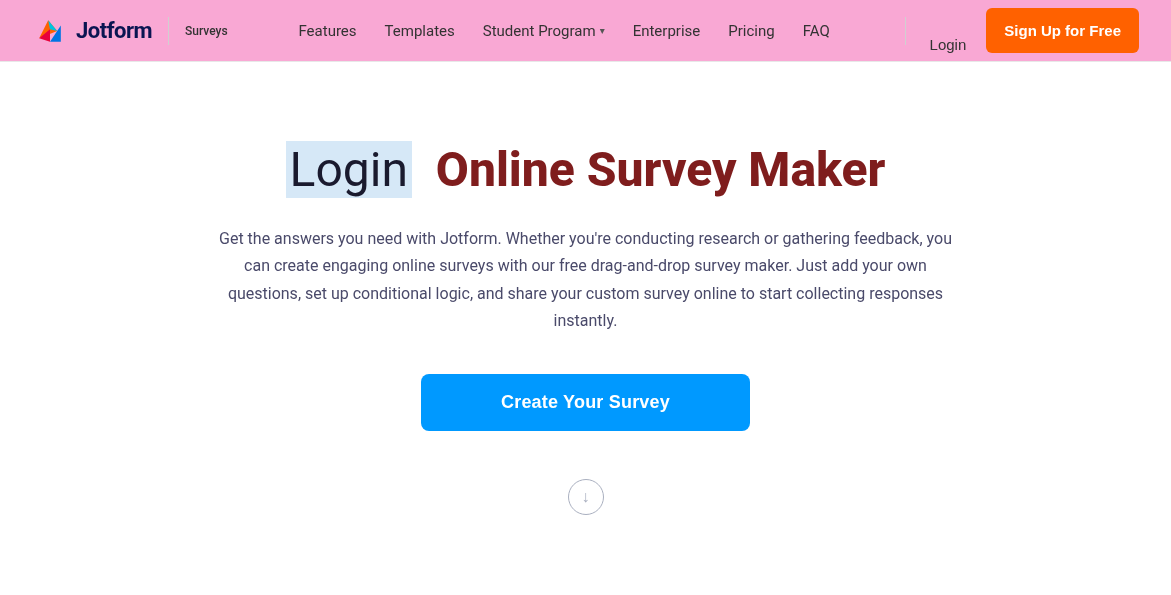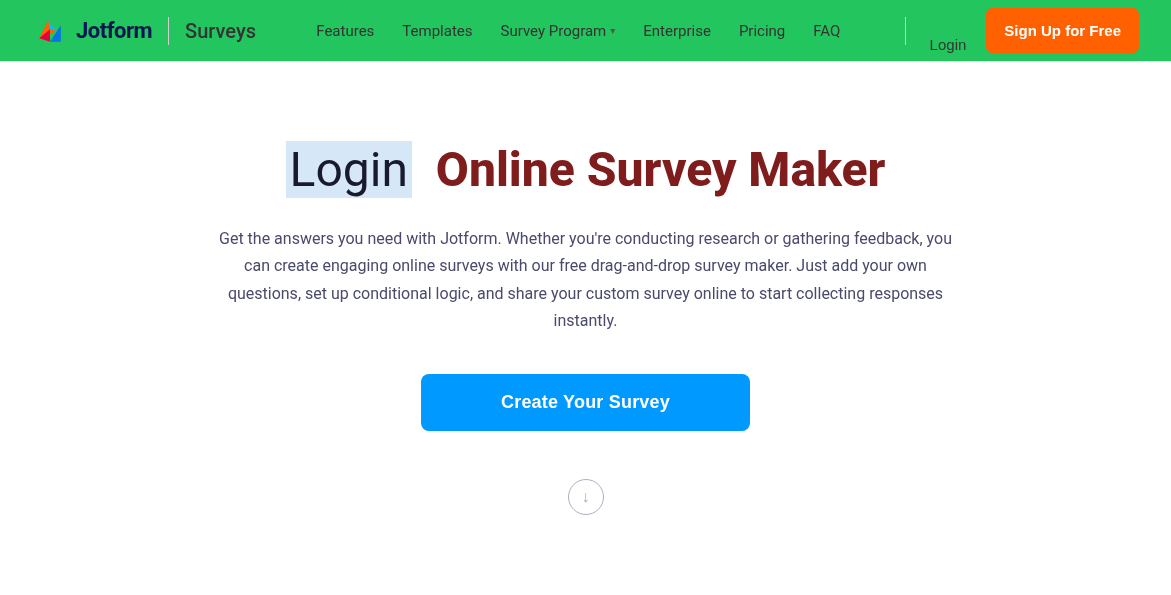--- a/index.html
+++ b/index.html
@@ -17,21 +17,21 @@
     }
 
     
     header {
       display: flex;
       align-items: center;
       justify-content: space-between;
       padding: 0 32px;
       height: 62px;
       border-bottom: 1px solid #e8e8e8;
-      background: #22c55e;
+      background: #f9a8d4;
     }
 
     .header-left {
       display: flex;
       align-items: center;
       gap: 12px;
     }
 
     .logo-area {
       display: flex;
@@ -52,21 +52,21 @@
     }
 
     .logo-divider {
       width: 1px;
       height: 28px;
       background: #d0d0d0;
       margin: 0 4px;
     }
 
     .logo-surveys {
-      font-size: 20px;
+      font-size: 12px;
       font-weight: 500;
       color: #333;
     }
 
     .header-nav {
       display: flex;
       align-items: center;
       gap: 28px;
     }
 
@@ -205,21 +205,21 @@
       <span class="logo-text">Jotform</span>
     </div>
     <div class="logo-divider"></div>
     <span class="logo-surveys">Surveys</span>
   </div>
 
   <nav class="header-nav">
     <a class="nav-item">Features</a>
     <a class="nav-item">Templates</a>
     <a class="nav-item">
-      <span>Survey Program</span>
+      <span>Student Program</span>
       <span class="dropdown-arrow">▾</span>
     </a>
     <a class="nav-item">Enterprise</a>
     <a class="nav-item">Pricing</a>
     <a class="nav-item">FAQ</a>
   </nav>
 
   <div class="header-actions">
     <div class="header-divider"></div>
     <button class="login-btn">Login</button>

